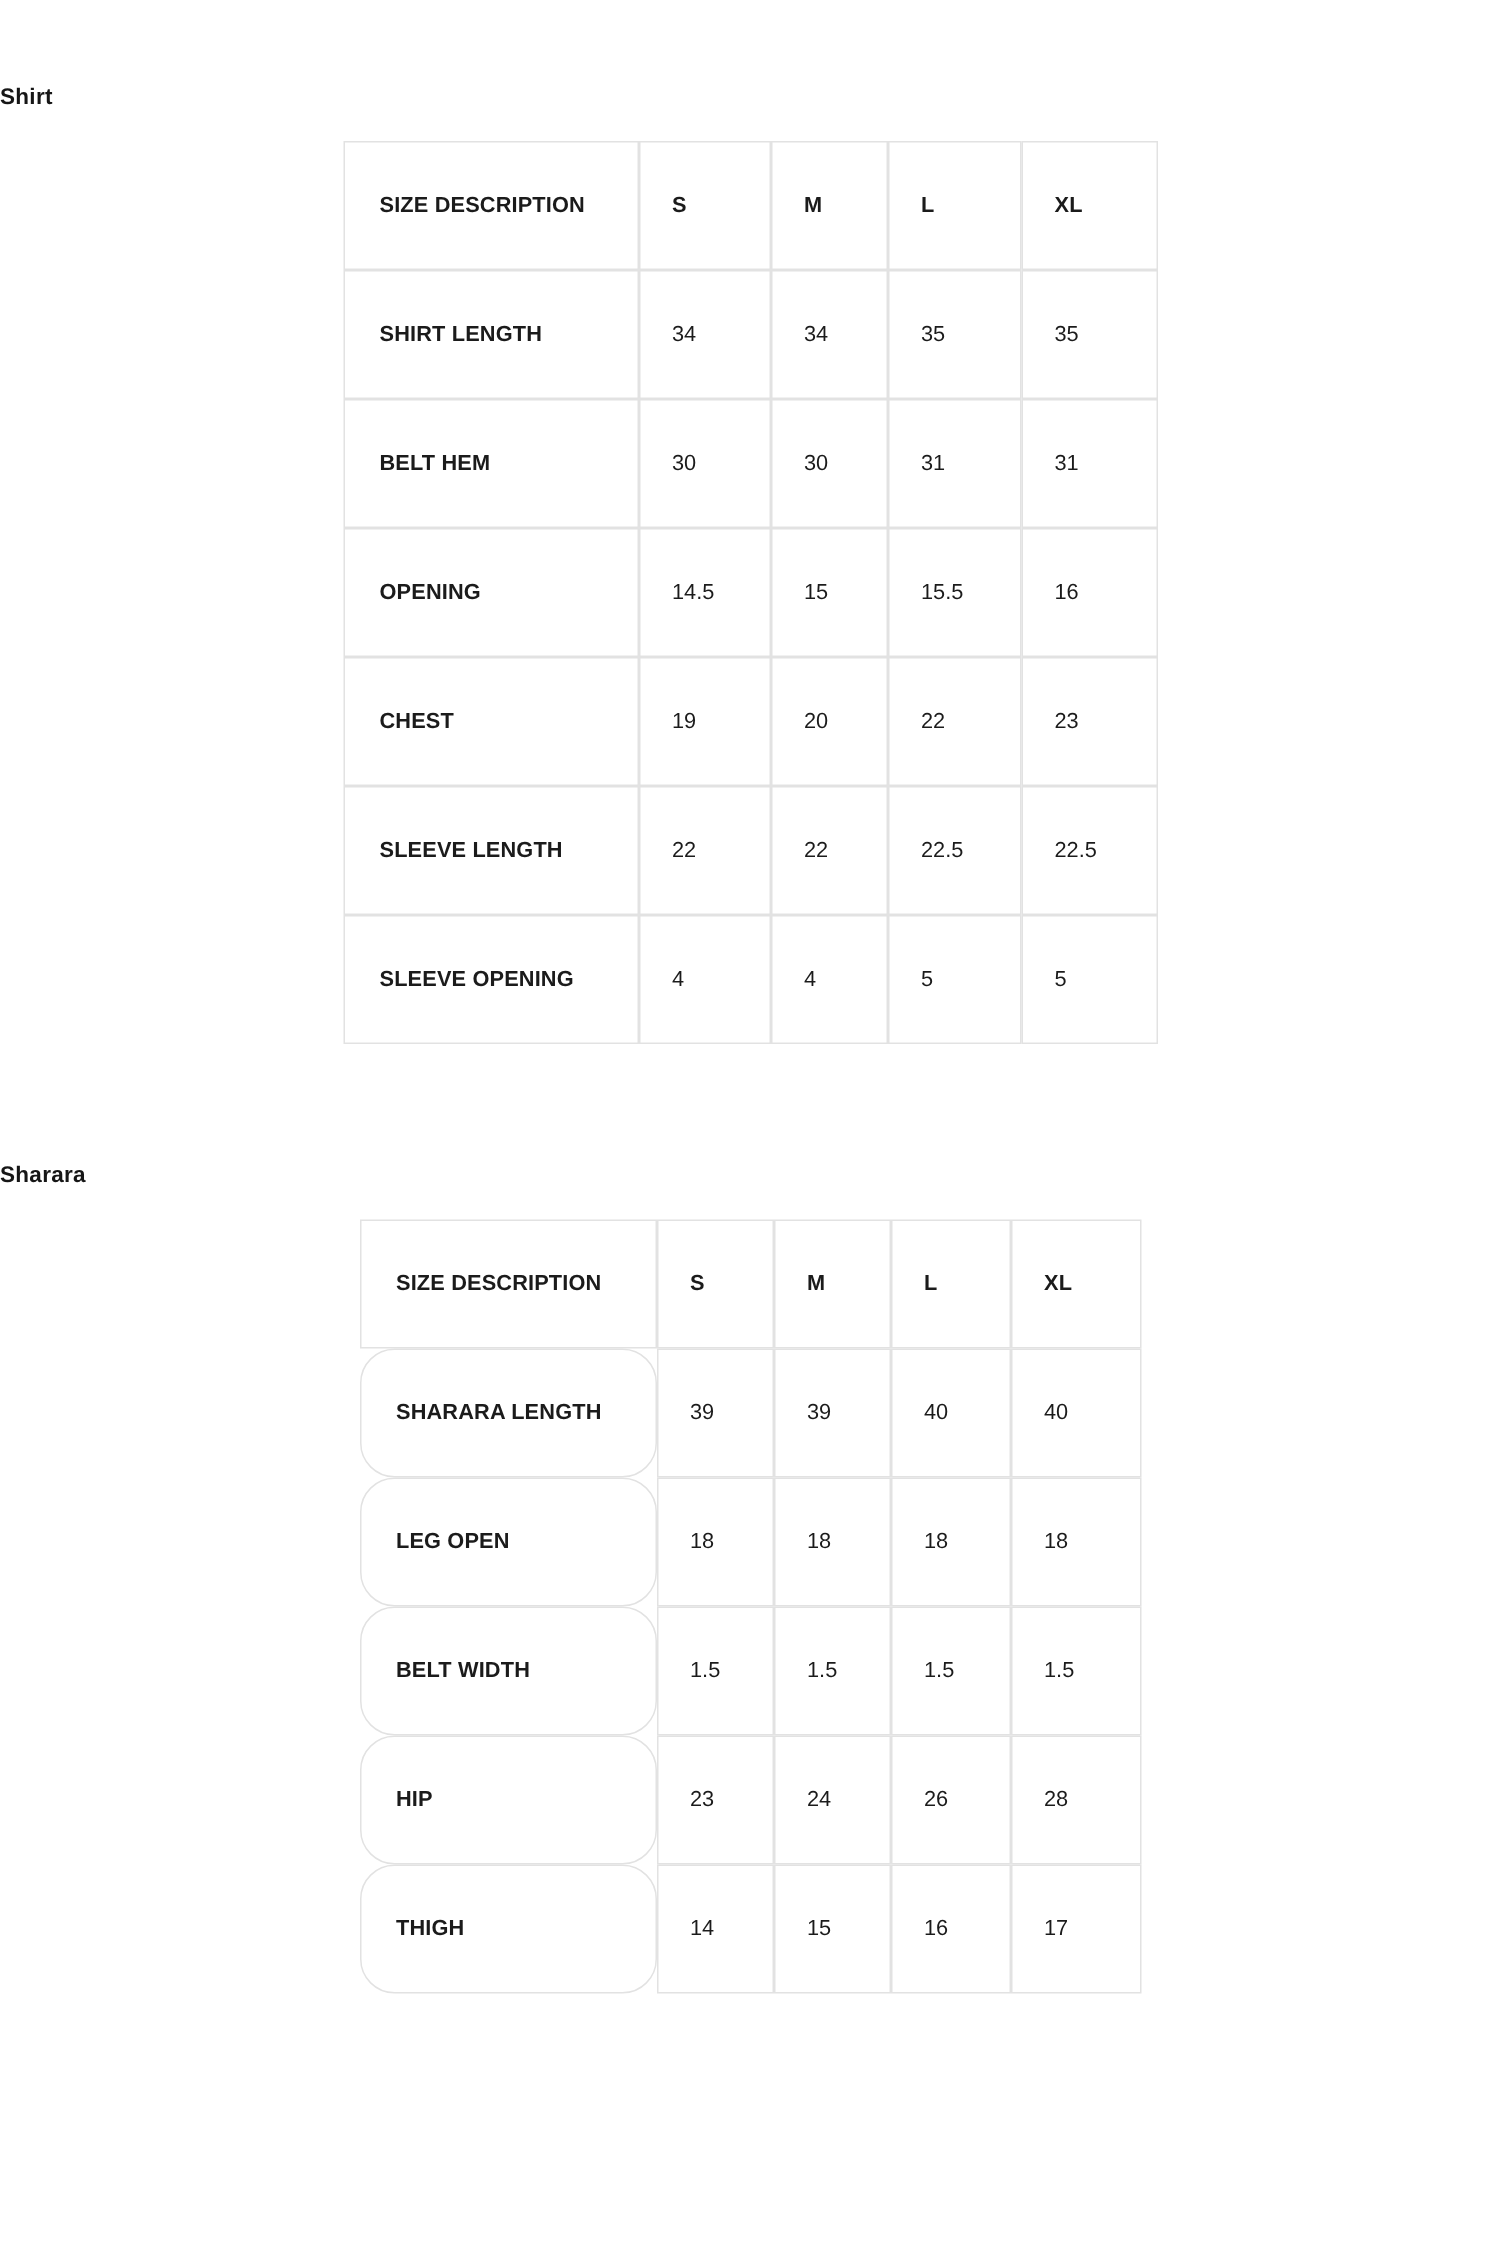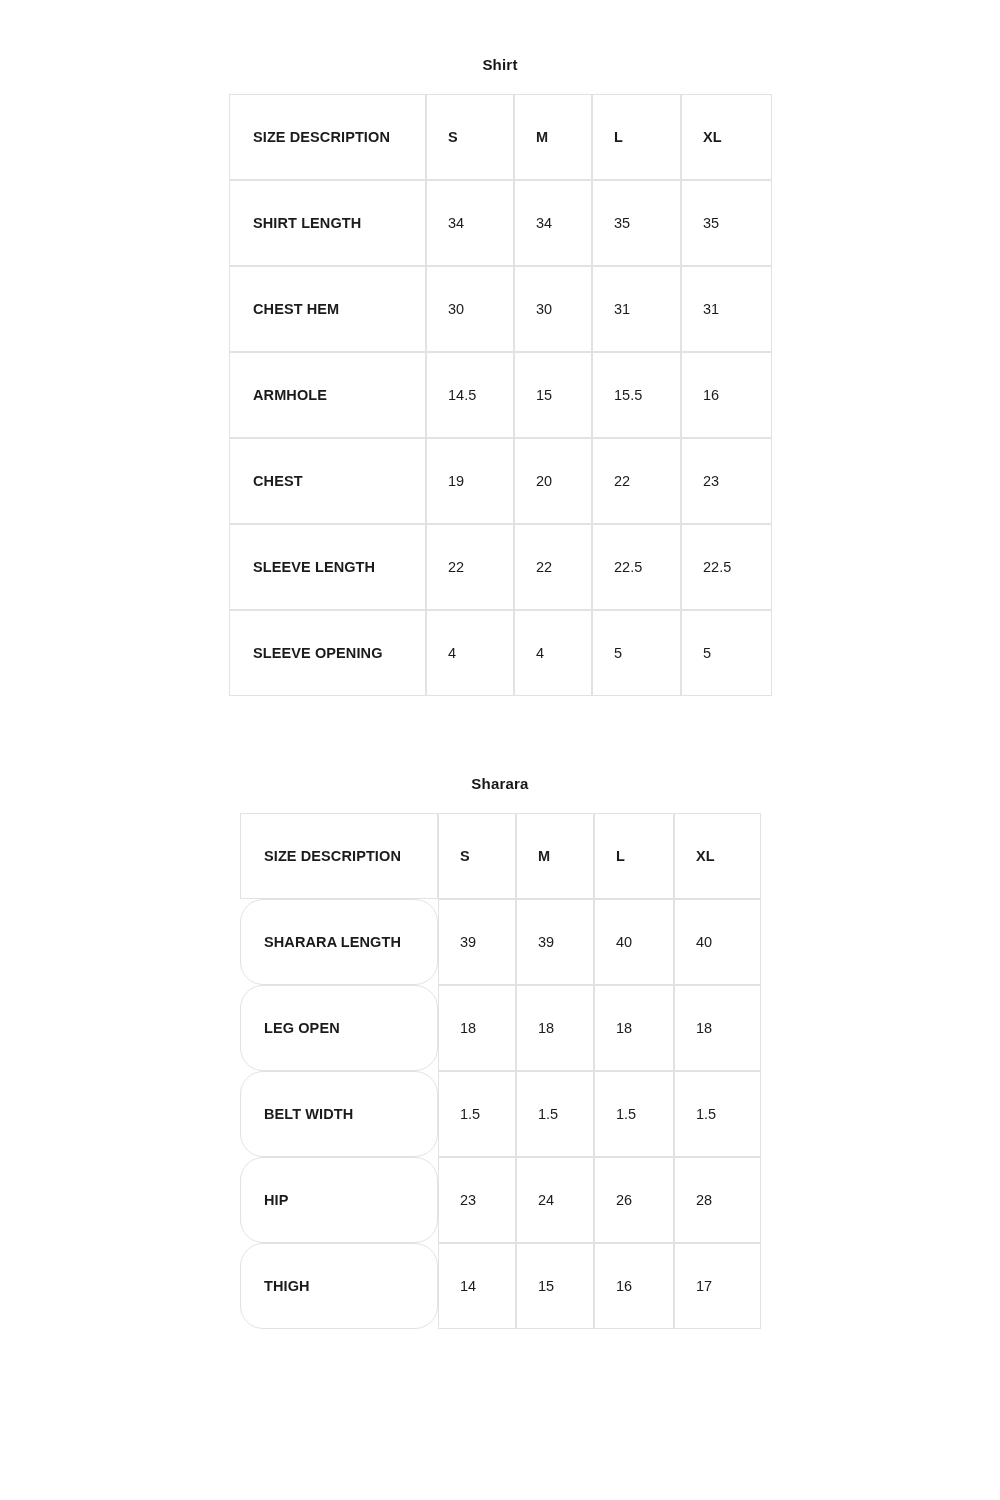--- a/index.html
+++ b/index.html
@@ -16,21 +16,21 @@
   }
 
   .page {
     position: relative;
     width: 1000px;
     height: 1500px;
     box-sizing: border-box;
   }
 
   .chart-title {
-    text-align: center;
+    text-align: left;
     font-size: 15px;
     font-weight: bold;
     color: #161616;
     letter-spacing: 0.2px;
   }
 
   
   .block-shirt {
     position: absolute;
     left: 0;
@@ -148,29 +148,29 @@
 
           <tr>
             <td class="rowlabel">SHIRT LENGTH</td>
             <td class="num">34</td>
             <td class="num">34</td>
             <td class="num">35</td>
             <td class="num">35</td>
           </tr>
 
           <tr>
-            <td class="rowlabel">CHEST HEM</td>
+            <td class="rowlabel">BELT HEM</td>
             <td class="num">30</td>
             <td class="num">30</td>
             <td class="num">31</td>
             <td class="num">31</td>
           </tr>
 
           <tr>
-            <td class="rowlabel">ARMHOLE</td>
+            <td class="rowlabel">OPENING</td>
             <td class="num">14.5</td>
             <td class="num">15</td>
             <td class="num">15.5</td>
             <td class="num">16</td>
           </tr>
 
           <tr>
             <td class="rowlabel">CHEST</td>
             <td class="num">19</td>
             <td class="num">20</td>

